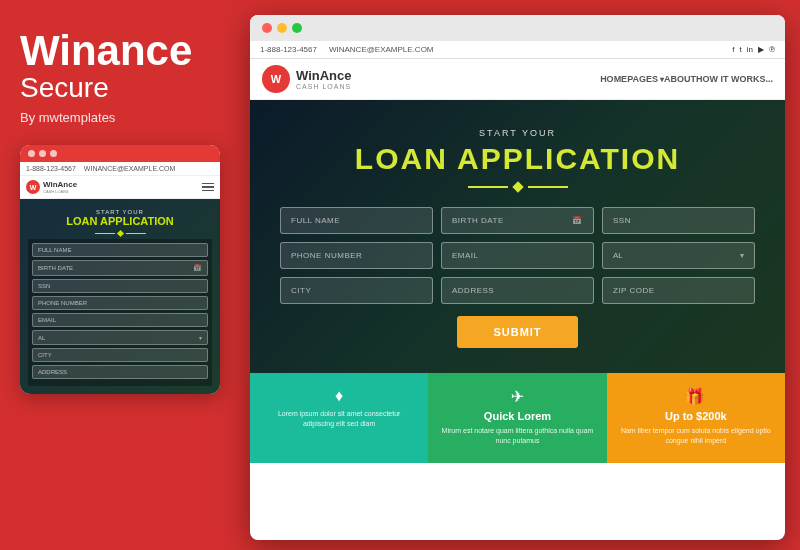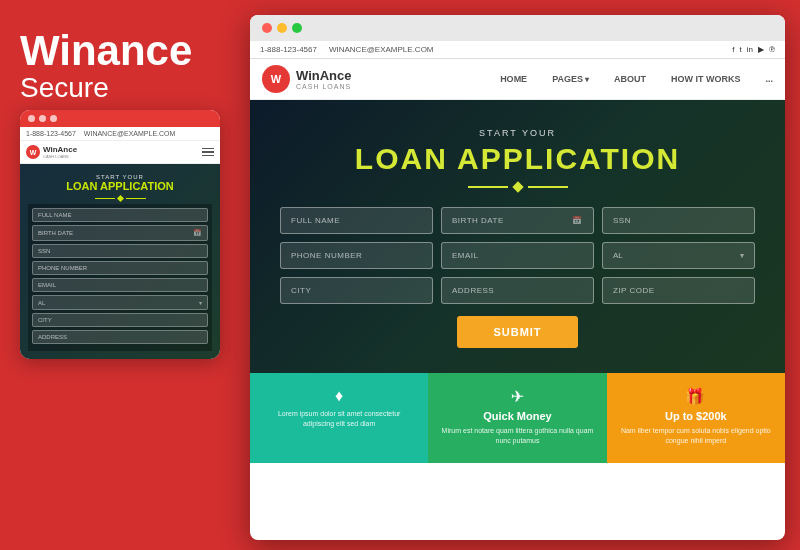--- a/index.html
+++ b/index.html
@@ -299,21 +299,21 @@
     .nav-logo-sub {
       font-size: 7px;
       color: #888;
       text-transform: uppercase;
       letter-spacing: 1px;
     }
 
     .nav-links {
       display: flex;
       align-items: center;
-      gap: 25px;
+      gap: 0;
       font-size: 9px;
       color: #555;
       font-weight: 600;
       text-transform: uppercase;
     }
 
     .nav-link-dropdown {
       display: flex;
       align-items: center;
       gap: 2px;
@@ -484,20 +484,21 @@
       color: rgba(255,255,255,0.85);
       line-height: 1.4;
     }
   </style>
 </head>
 <body>
 
 <div class="left-panel">
   <div class="brand-title">Winance</div>
   <div class="brand-subtitle">Secure</div>
+  <div class="brand-by">By mwtemplates</div>
 
   <div class="mobile-preview">
     <div class="mobile-topbar">
       <div class="mobile-dot"></div>
       <div class="mobile-dot"></div>
       <div class="mobile-dot"></div>
     </div>
     <div class="mobile-address-bar">
       <div class="mobile-address-left">
         <span>1-888-123-4567</span>
@@ -653,21 +654,21 @@
     </div>
   </div>
 
   <div class="bottom-cards">
     <div class="card teal">
       <div class="card-icon">♦</div>
       <div class="card-text">Lorem ipsum dolor sit amet consectetur adipiscing elit sed diam</div>
     </div>
     <div class="card green">
       <div class="card-icon">✈</div>
-      <div class="card-title">Quick Money</div>
+      <div class="card-title">Quick Lorem</div>
       <div class="card-text">Mirum est notare quam littera gothica nulla quam nunc putamus</div>
     </div>
     <div class="card orange">
       <div class="card-icon">🎁</div>
       <div class="card-title">Up to $200k</div>
       <div class="card-text">Nam liber tempor cum soluta nobis eligend optio congue nihil imperd</div>
     </div>
   </div>
 </div>
 

